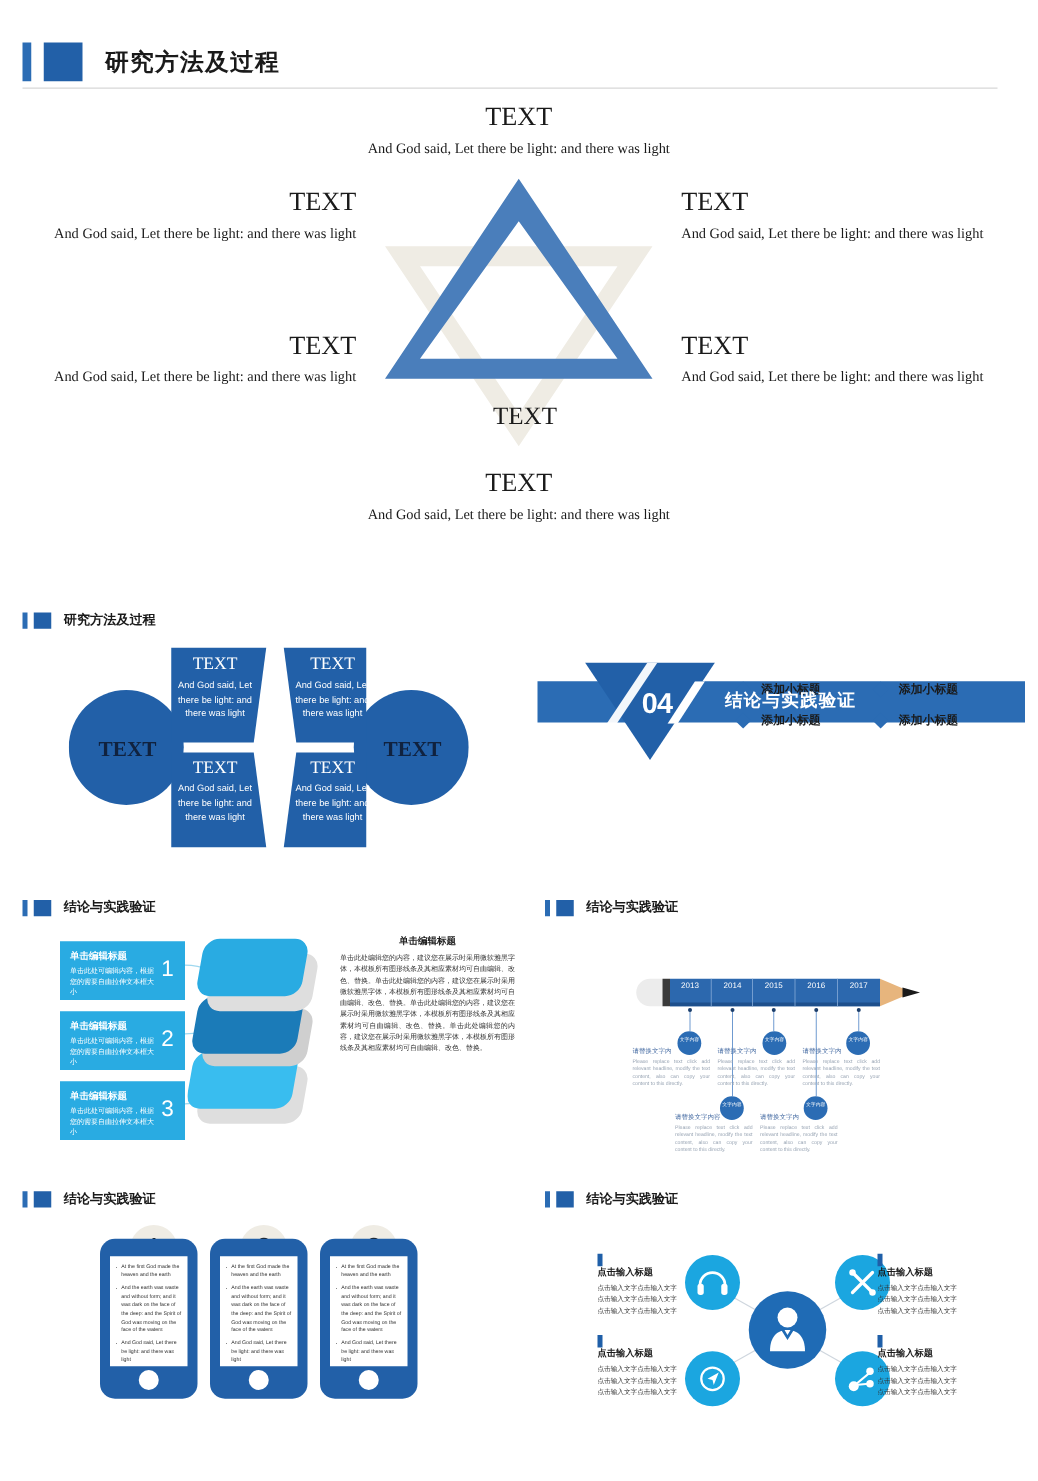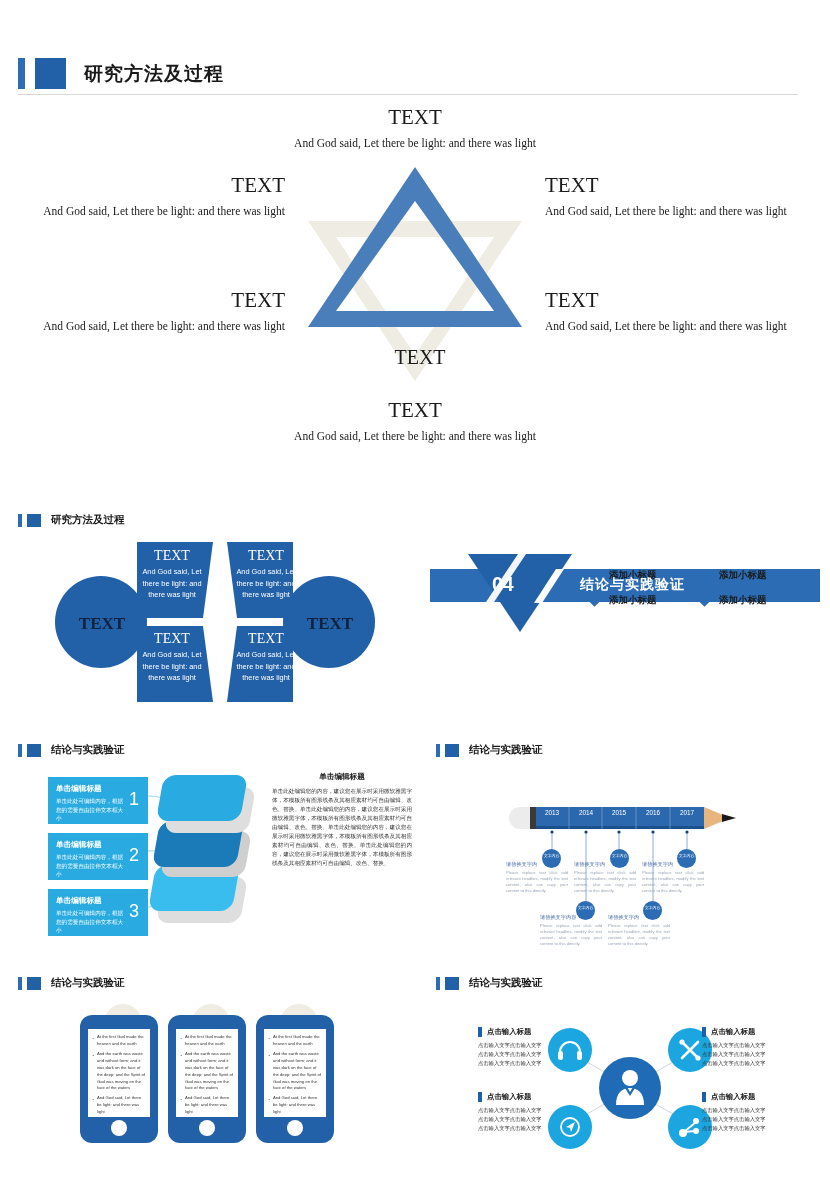--- a/index.html
+++ b/index.html
@@ -3,21 +3,21 @@
 <meta charset="utf-8">
 <style>
   * { box-sizing: border-box; margin: 0; padding: 0; }
   html, body {
     width: 830px; height: 1185px;
     background: #ffffff;
     font-family: "Liberation Sans", sans-serif;
     color: #222;
     overflow: hidden;
   }
-  .page { position: relative; width: 830px; height: 967px; margin-top: 24px; }
+  .page { position: relative; width: 830px; height: 967px; }
 
   
   .main-title-row {
     position: absolute; left: 18px; top: 34px;
     display: flex; align-items: center; gap: 10px;
   }
   .mt-bar { width: 7px; height: 31px; background: #2b6cb4; }
   .mt-sq  { width: 31px; height: 31px; background: #2260a8; }
   .mt-text {
     font-size: 19px; font-weight: bold; color: #1a1a1a;
@@ -74,21 +74,21 @@
 
   
   .s4 { position: absolute; left: 430px; top: 483px; width: 400px; height: 205px; }
   .bnr-wrap { position: absolute; left: 0; top: 47px; width: 390px; height: 80px; }
   .bnr-bar {
     position: absolute; left: 0; top: 15px; width: 390px; height: 33px;
     background: #2b6cb4;
   }
   .bnr-num {
     position: absolute; left: 62px; top: 19px; width: 46px;
-    text-align: left; color: #ffffff; font-size: 20px; font-weight: bold;
+    text-align: right; color: #ffffff; font-size: 23px; font-weight: bold;
     font-family: "Liberation Sans", sans-serif; letter-spacing: -0.5px;
     z-index: 4;
   }
   .bnr-title {
     position: absolute; left: 150px; top: 22px; color: #ffffff;
     font-size: 14px; font-weight: bold; z-index: 4; letter-spacing: 1px;
   }
   .subs { position: absolute; left: 160px; top: 62px; width: 250px; }
   .sub-row { display: flex; margin-bottom: 12px; }
   .sub-item { display: flex; align-items: center; width: 110px; }
@@ -161,21 +161,21 @@
   }
   .num-badge {
     position: absolute; top: 0; width: 38px; height: 38px; border-radius: 50%;
     background: #efece4; color: #1a1a1a; font-size: 21px;
     text-align: center; line-height: 38px; font-family: "Liberation Sans", sans-serif;
   }
 
   
   .s8 { position: absolute; left: 430px; top: 948px; width: 400px; height: 230px; }
   .spoke-lbl { position: absolute; width: 125px; }
-  .spoke-lbl .sl-h { display: flex; align-items: flex-end; margin-bottom: 4px; }
+  .spoke-lbl .sl-h { display: flex; align-items: flex-start; margin-bottom: 4px; flex-direction: column; }
   .spoke-lbl .sl-bar { width: 4px; height: 10px; background: #1f5fa8; margin-right: 5px; }
   .spoke-lbl .sl-t { font-size: 7.4px; font-weight: bold; color: #1a1a1a; }
   .spoke-lbl .sl-b { font-size: 5.3px; line-height: 1.7; color: #2f2f2f; }
   .spoke-lbl.right .sl-h { justify-content: flex-start; }
 </style>
 </head>
 <body>
 
 <div class="page">
 

